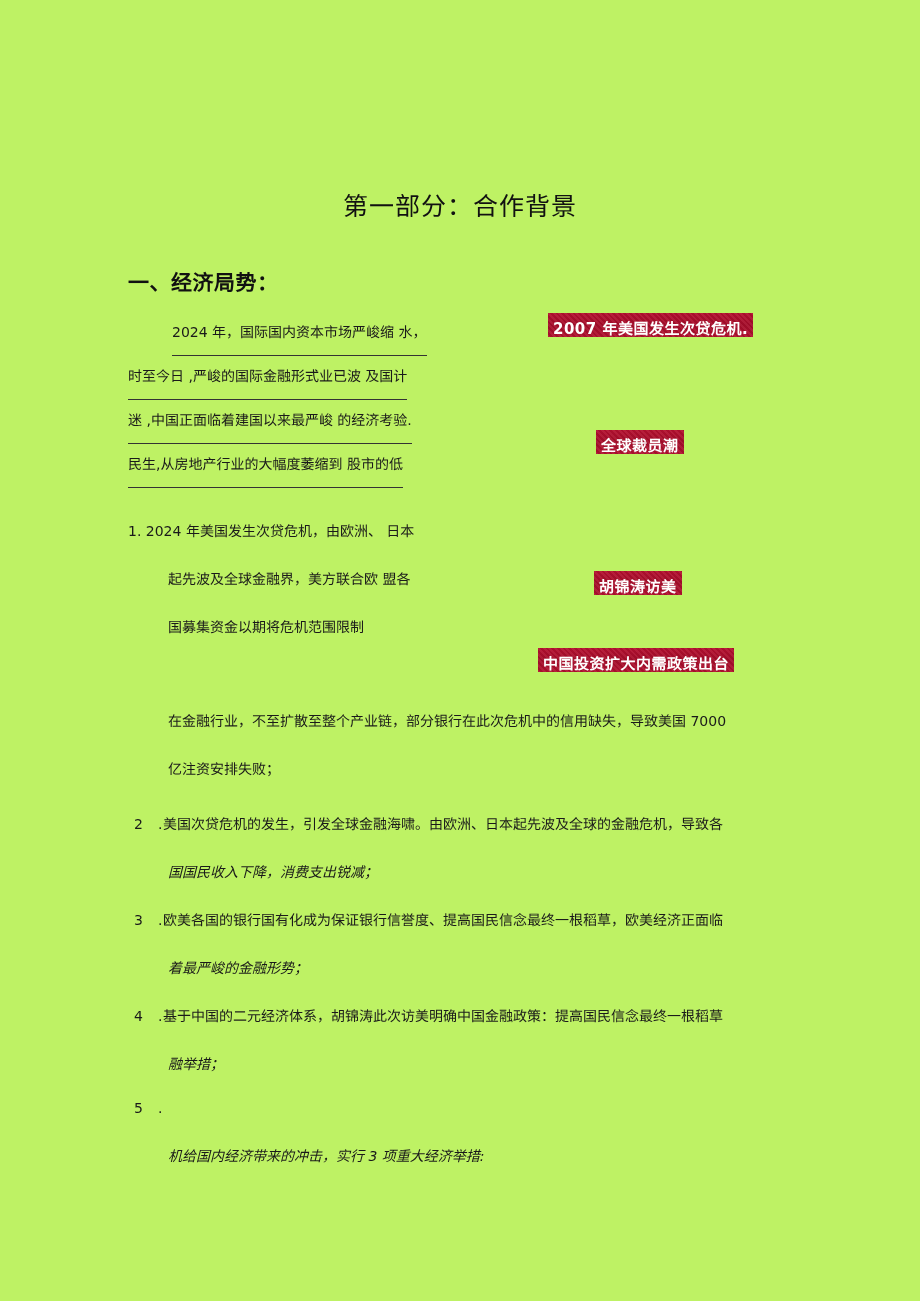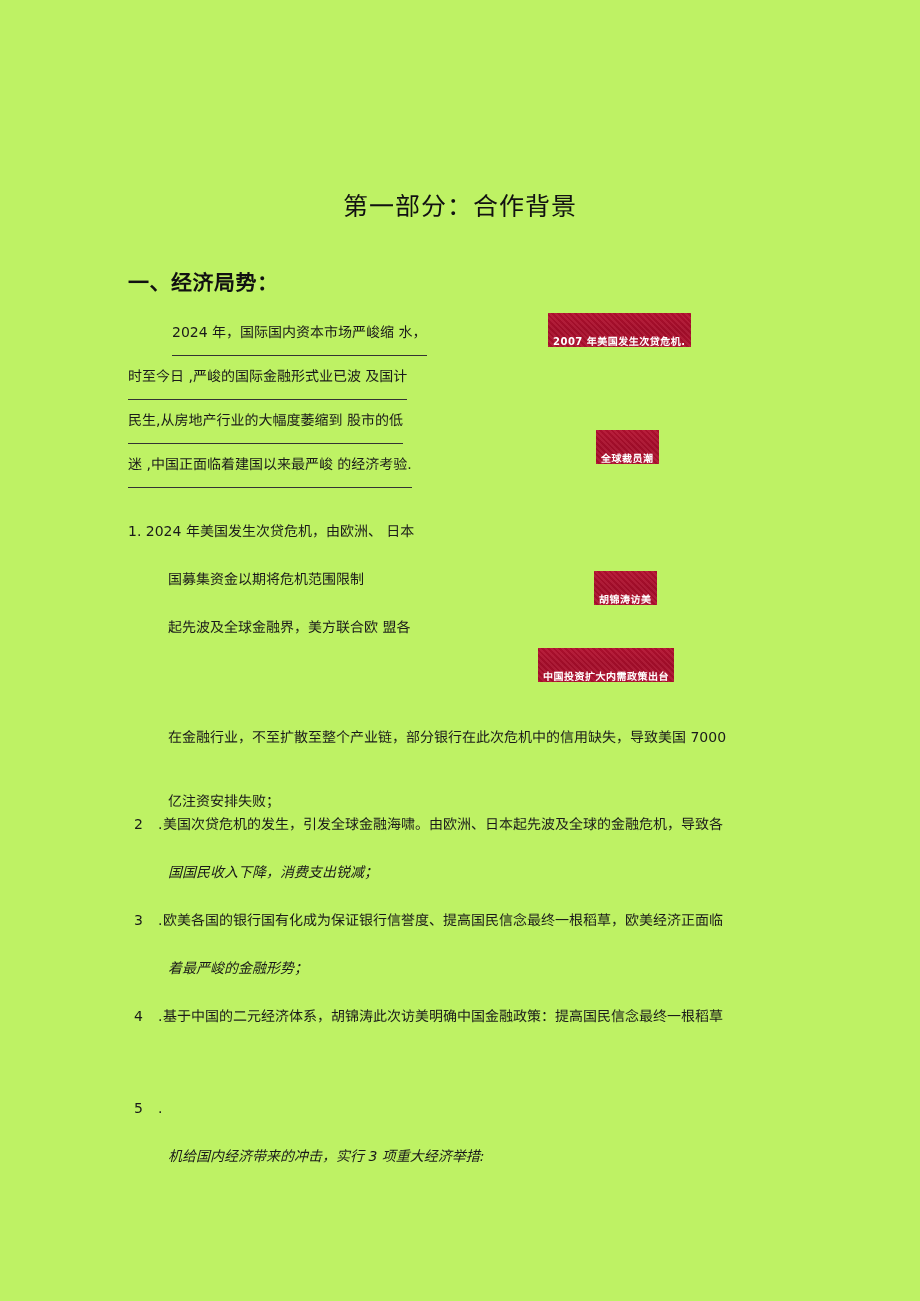--- a/index.html
+++ b/index.html
@@ -71,26 +71,26 @@
     padding-left: 44px;
   }
 
   
   .callout {
     position: absolute;
     background:
       repeating-linear-gradient(45deg, rgba(255,255,255,0.06) 0 2px, rgba(0,0,0,0.05) 2px 4px),
       linear-gradient(180deg, #b4102f 0%, #a50d2a 50%, #b0112f 100%);
     color: #ffffff;
-    font-size: 10px;
+    font-size: 15px;
     font-weight: 700;
     letter-spacing: 0.5px;
     line-height: 24px;
     height: 24px;
-    padding: 17px 5px;
+    padding: 4px 5px;
     white-space: nowrap;
     box-sizing: border-box;
     text-align: center;
   }
   #callout-1 { left: 548px; top: 313px; }
   #callout-2 { left: 596px; top: 430px; }
   #callout-3 { left: 594px; top: 571px; }
   #callout-4 { left: 538px; top: 648px; }
 
   
@@ -118,21 +118,20 @@
   }
   .body-line {
     font-size: 14px;
     line-height: 1;
     height: 48px;
     white-space: nowrap;
     color: #1a1a1a;
   }
   .body-line.indent {
     padding-left: 40px;
-    margin-top: 16px;
   }
 
   .numbered {
     position: absolute;
     left: 128px;
     width: 690px;
   }
   .num-row {
     position: relative;
     height: 48px;
@@ -189,36 +188,36 @@
   <div class="section-heading">一、经济局势：</div>
 
   <div class="intro-block">
     <div class="intro-line indented">
       <span class="u">2024 年，国际国内资本市场严峻缩 水，</span>
     </div>
     <div class="intro-line">
       <span class="u">时至今日 ,严峻的国际金融形式业已波 及国计</span>
     </div>
     <div class="intro-line">
+      <span class="u">迷 ,中国正面临着建国以来最严峻 的经济考验.</span>
+    </div>
+    <div class="intro-line">
       <span class="u">民生,从房地产行业的大幅度萎缩到 股市的低</span>
-    </div>
-    <div class="intro-line">
-      <span class="u">迷 ,中国正面临着建国以来最严峻 的经济考验.</span>
     </div>
   </div>
 
   <div class="callout" id="callout-1">2007 年美国发生次贷危机.</div>
   <div class="callout" id="callout-2">全球裁员潮</div>
   <div class="callout" id="callout-3">胡锦涛访美</div>
   <div class="callout" id="callout-4">中国投资扩大内需政策出台</div>
 
   <div class="item1-block">
     <div class="item1-line">1. 2024 年美国发生次贷危机，由欧洲、 日本</div>
+    <div class="item1-line cont">起先波及全球金融界，美方联合欧 盟各</div>
     <div class="item1-line cont">国募集资金以期将危机范围限制</div>
-    <div class="item1-line cont">起先波及全球金融界，美方联合欧 盟各</div>
   </div>
 
   <div class="para-block" id="para-mid">
     <div class="body-line indent">在金融行业，不至扩散至整个产业链，部分银行在此次危机中的信用缺失，导致美国 7000</div>
     <div class="body-line indent">亿注资安排失败；</div>
   </div>
 
   <div class="numbered" id="list-2">
     <div class="num-row">
       <span class="num-marker">2</span>
@@ -240,20 +239,23 @@
       <span>着最严峻的金融形势；</span>
     </div>
   </div>
 
   <div class="numbered" id="list-4">
     <div class="num-row">
       <span class="num-marker">4</span>
       <span class="num-dot">.</span>
       <span class="num-text">基于中国的二元经济体系，胡锦涛此次访美明确中国金融政策：提高国民信念最终一根稻草</span>
     </div>
+    <div class="num-cont">
+      <span>融举措；</span>
+    </div>
   </div>
 
   <div class="numbered" id="list-5">
     <div class="num-row">
       <span class="num-marker">5</span>
       <span class="num-dot">.</span>
     </div>
     <div class="num-cont">
       <span>机给国内经济带来的冲击，实行 3 项重大经济举措:</span>
     </div>

